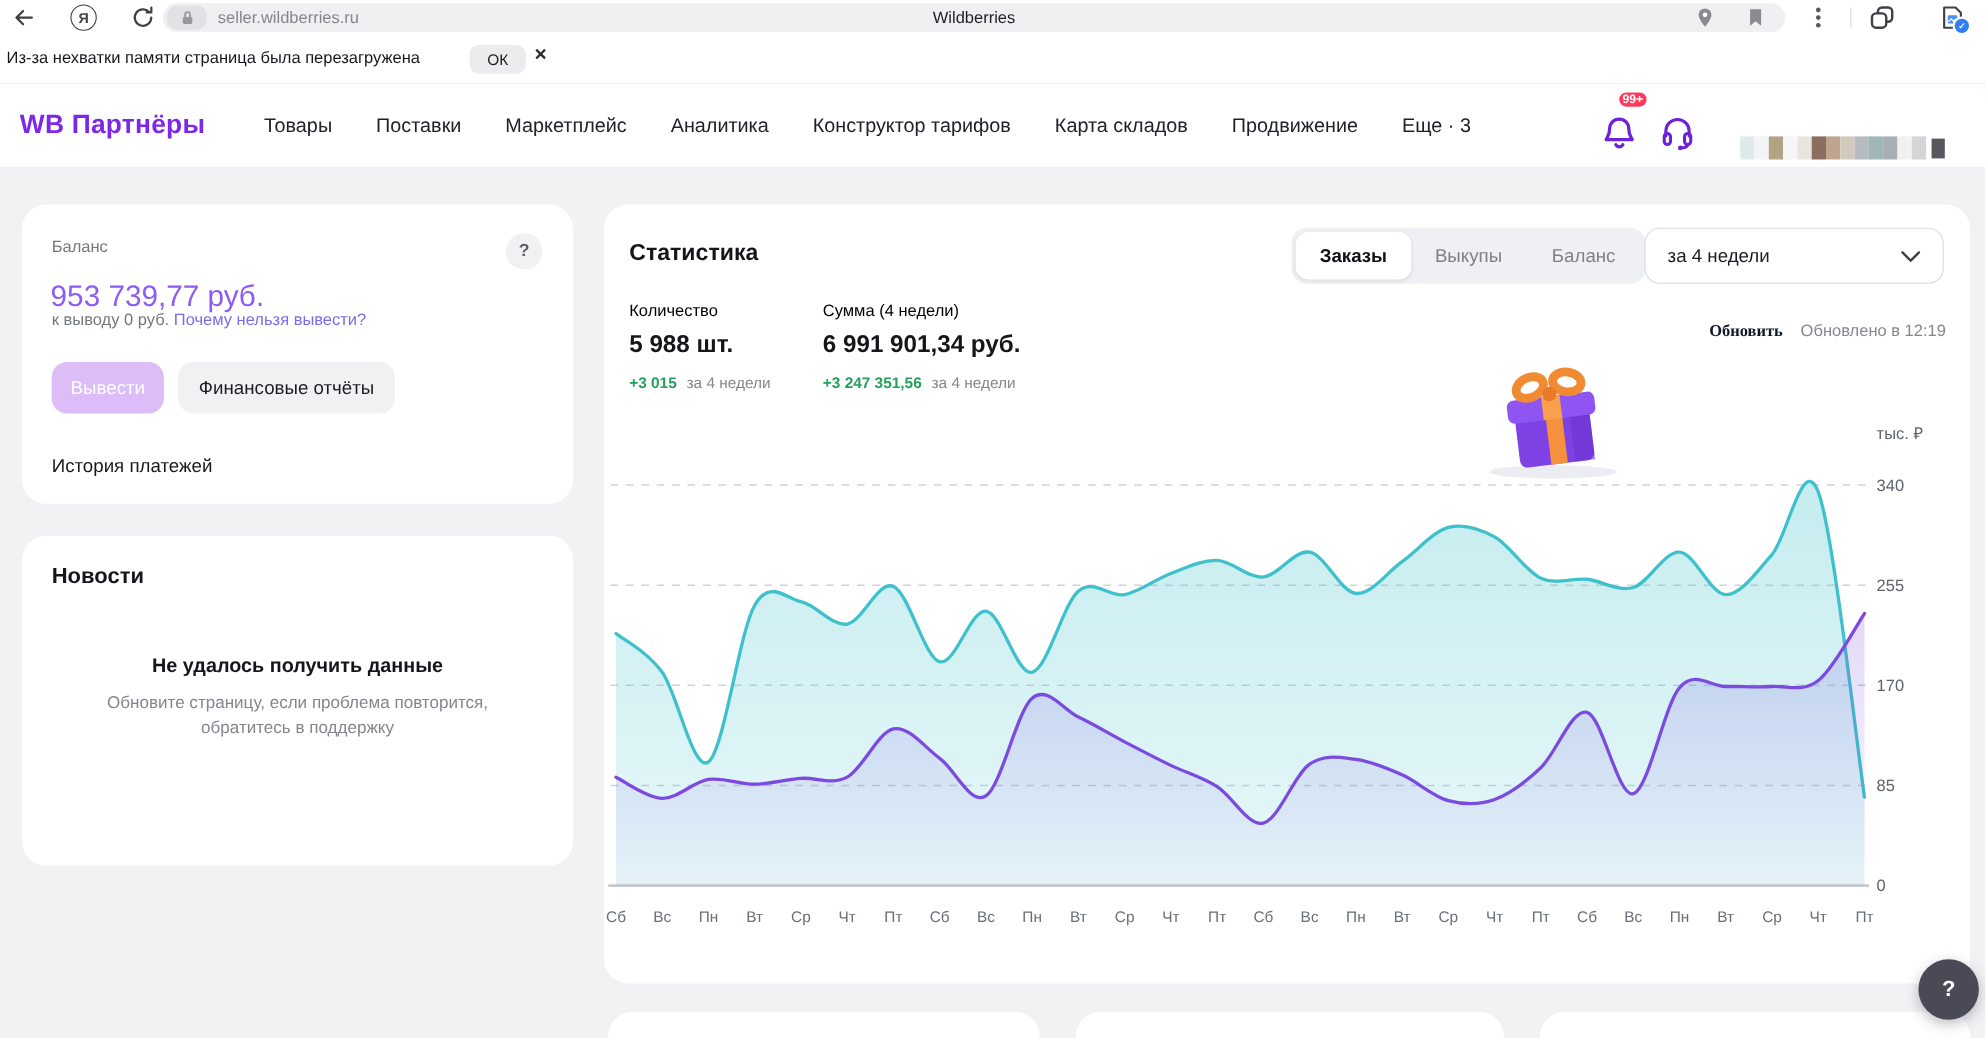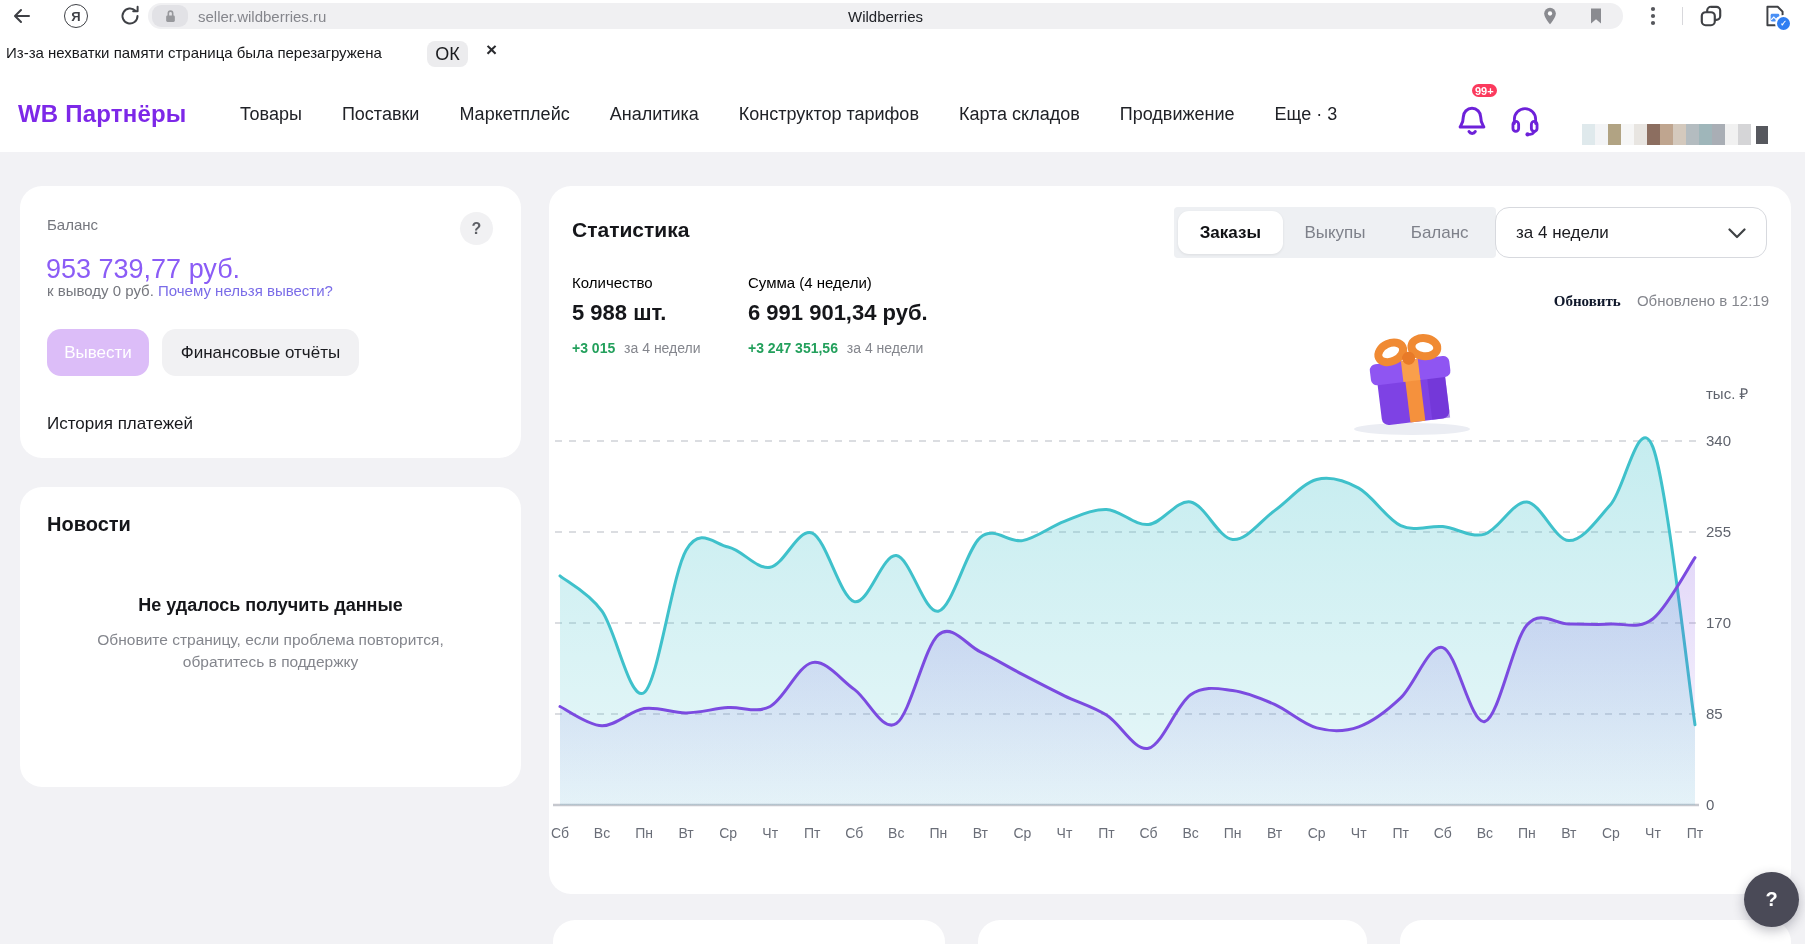--- a/index.html
+++ b/index.html
@@ -19,22 +19,22 @@
   .page-title{position:absolute;left:0;right:0;top:5px;text-align:center;font-size:15px;color:#202227;}
   .pill-ico{position:absolute;top:3px;width:20px;height:20px;}
   .bar-divider{position:absolute;left:1682px;top:7px;width:1px;height:18px;background:#d8d8dc;}
   .profile-badge{position:absolute;right:-4px;bottom:-3px;width:13px;height:13px;border-radius:50%;
                  background:#2f7ef2;border:2px solid #fff;display:flex;align-items:center;justify-content:center;
                  color:#fff;font-size:8px;font-weight:bold;}
   
   .memory-bar{position:absolute;left:0;top:32px;width:1805px;height:44px;background:#fff;
               border-bottom:3px solid #f9a8d4;}
   .memory-text{position:absolute;left:6px;top:12px;font-size:15px;color:#17181b;}
-  .ok-btn{position:absolute;left:427px;top:9px;width:41px;height:26px;background:#ececee;border-radius:8px;
-          display:flex;align-items:center;justify-content:center;font-size:18px;color:#1b1c1f;cursor:default;}
+  .ok-btn{position:absolute;left:427px;top:9px;width:51px;height:26px;background:#ececee;border-radius:8px;
+          display:flex;align-items:center;justify-content:center;font-size:14px;color:#1b1c1f;cursor:default;}
   .close-x{position:absolute;left:486px;top:7px;font-size:19px;font-weight:bold;color:#2a2b2f;}
   
   .nav{position:absolute;left:0;top:76px;width:1805px;height:76px;background:#fff;border-bottom:1px solid #ececef;}
   .logo{position:absolute;left:18px;top:0;height:76px;display:flex;align-items:center;
         font-size:24px;font-weight:bold;color:#7d28e8;letter-spacing:.2px;}
   .nav-menu{position:absolute;left:240px;top:0;height:76px;display:flex;align-items:center;gap:40px;
             font-size:18px;color:#202227;}
   .nav-item{white-space:nowrap;cursor:default;}
   .bell-wrap{position:absolute;left:1454px;top:26px;width:36px;height:36px;color:#6d21d9;}
   .badge{position:absolute;left:1470px;top:6px;min-width:27px;height:17px;background:#fb3a5d;border-radius:9px;
@@ -62,21 +62,21 @@
   .b-history{position:absolute;left:27px;top:228px;font-size:17px;color:#17181c;cursor:pointer;}
   
   .news-card{left:20px;top:335px;width:501px;height:300px;}
   .n-title{position:absolute;left:27px;top:26px;font-size:20px;font-weight:bold;color:#15161a;}
   .n-error-title{position:absolute;left:0;right:0;top:108px;text-align:center;font-size:18px;font-weight:bold;color:#15161a;}
   .n-error-text{position:absolute;left:70px;right:70px;top:142px;text-align:center;font-size:15.5px;
                 line-height:22px;color:#84868d;}
   
   .stats-card{left:549px;top:34px;width:1242px;height:708px;}
   .s-title{position:absolute;left:23px;top:32px;font-size:21px;font-weight:bold;color:#15161a;}
-  .seg-control{position:absolute;left:625px;top:21px;width:322px;height:51px;background:#eef0f3;border-radius:4px;
+  .seg-control{position:absolute;left:625px;top:21px;width:322px;height:51px;background:#eef0f3;border-radius:14px;
                display:flex;align-items:center;padding:4px;box-sizing:border-box;}
   .seg{flex:1;height:43px;display:flex;align-items:center;justify-content:center;font-size:17px;color:#7e818a;cursor:pointer;}
   .seg.active{background:#fff;border-radius:11px;color:#101114;font-weight:bold;box-shadow:0 1px 3px rgba(0,0,0,.08);}
   .dropdown{position:absolute;left:946px;top:21px;width:272px;height:51px;border:1.5px solid #d7d9de;border-radius:14px;
             box-sizing:border-box;display:flex;align-items:center;cursor:pointer;background:#fff;}
   .dd-text{margin-left:20px;font-size:17px;color:#1b1c20;}
   .dd-chevron{position:absolute;right:20px;top:20px;width:18px;height:11px;}
   .metric{position:absolute;top:88px;}
   .m1{left:23px;} .m2{left:199px;}
   .m-label{font-size:15px;color:#000000;}

